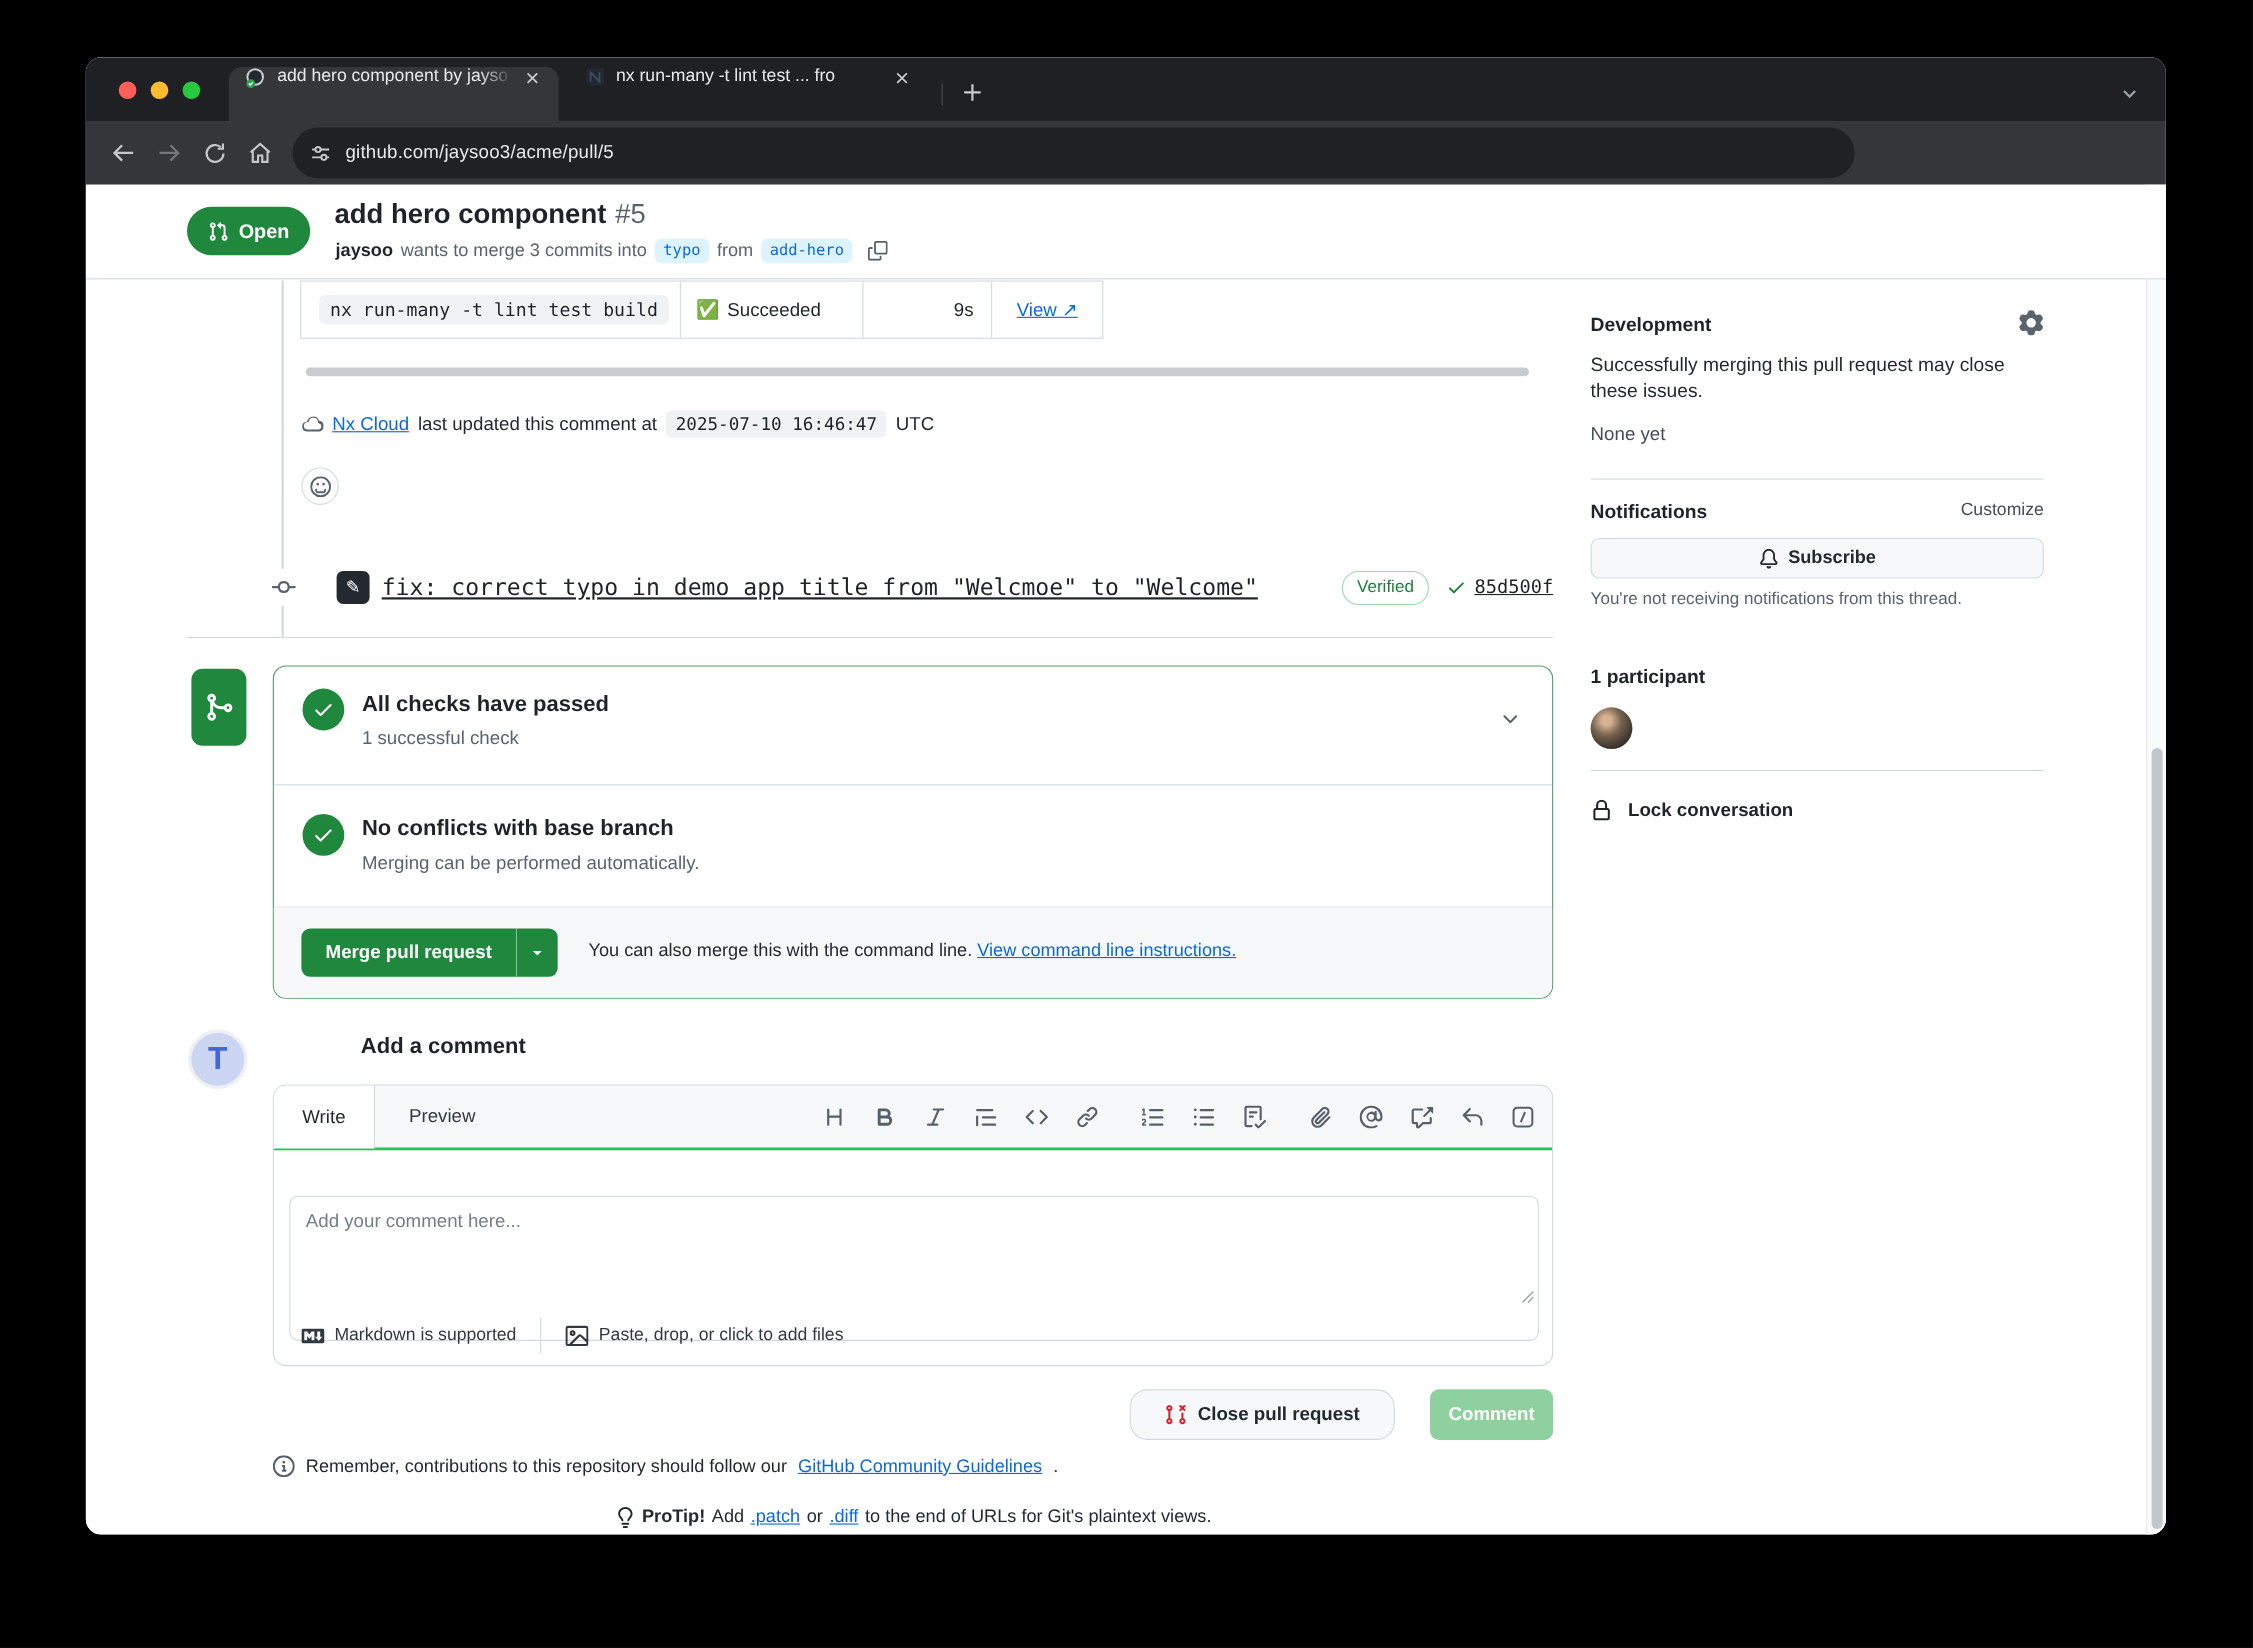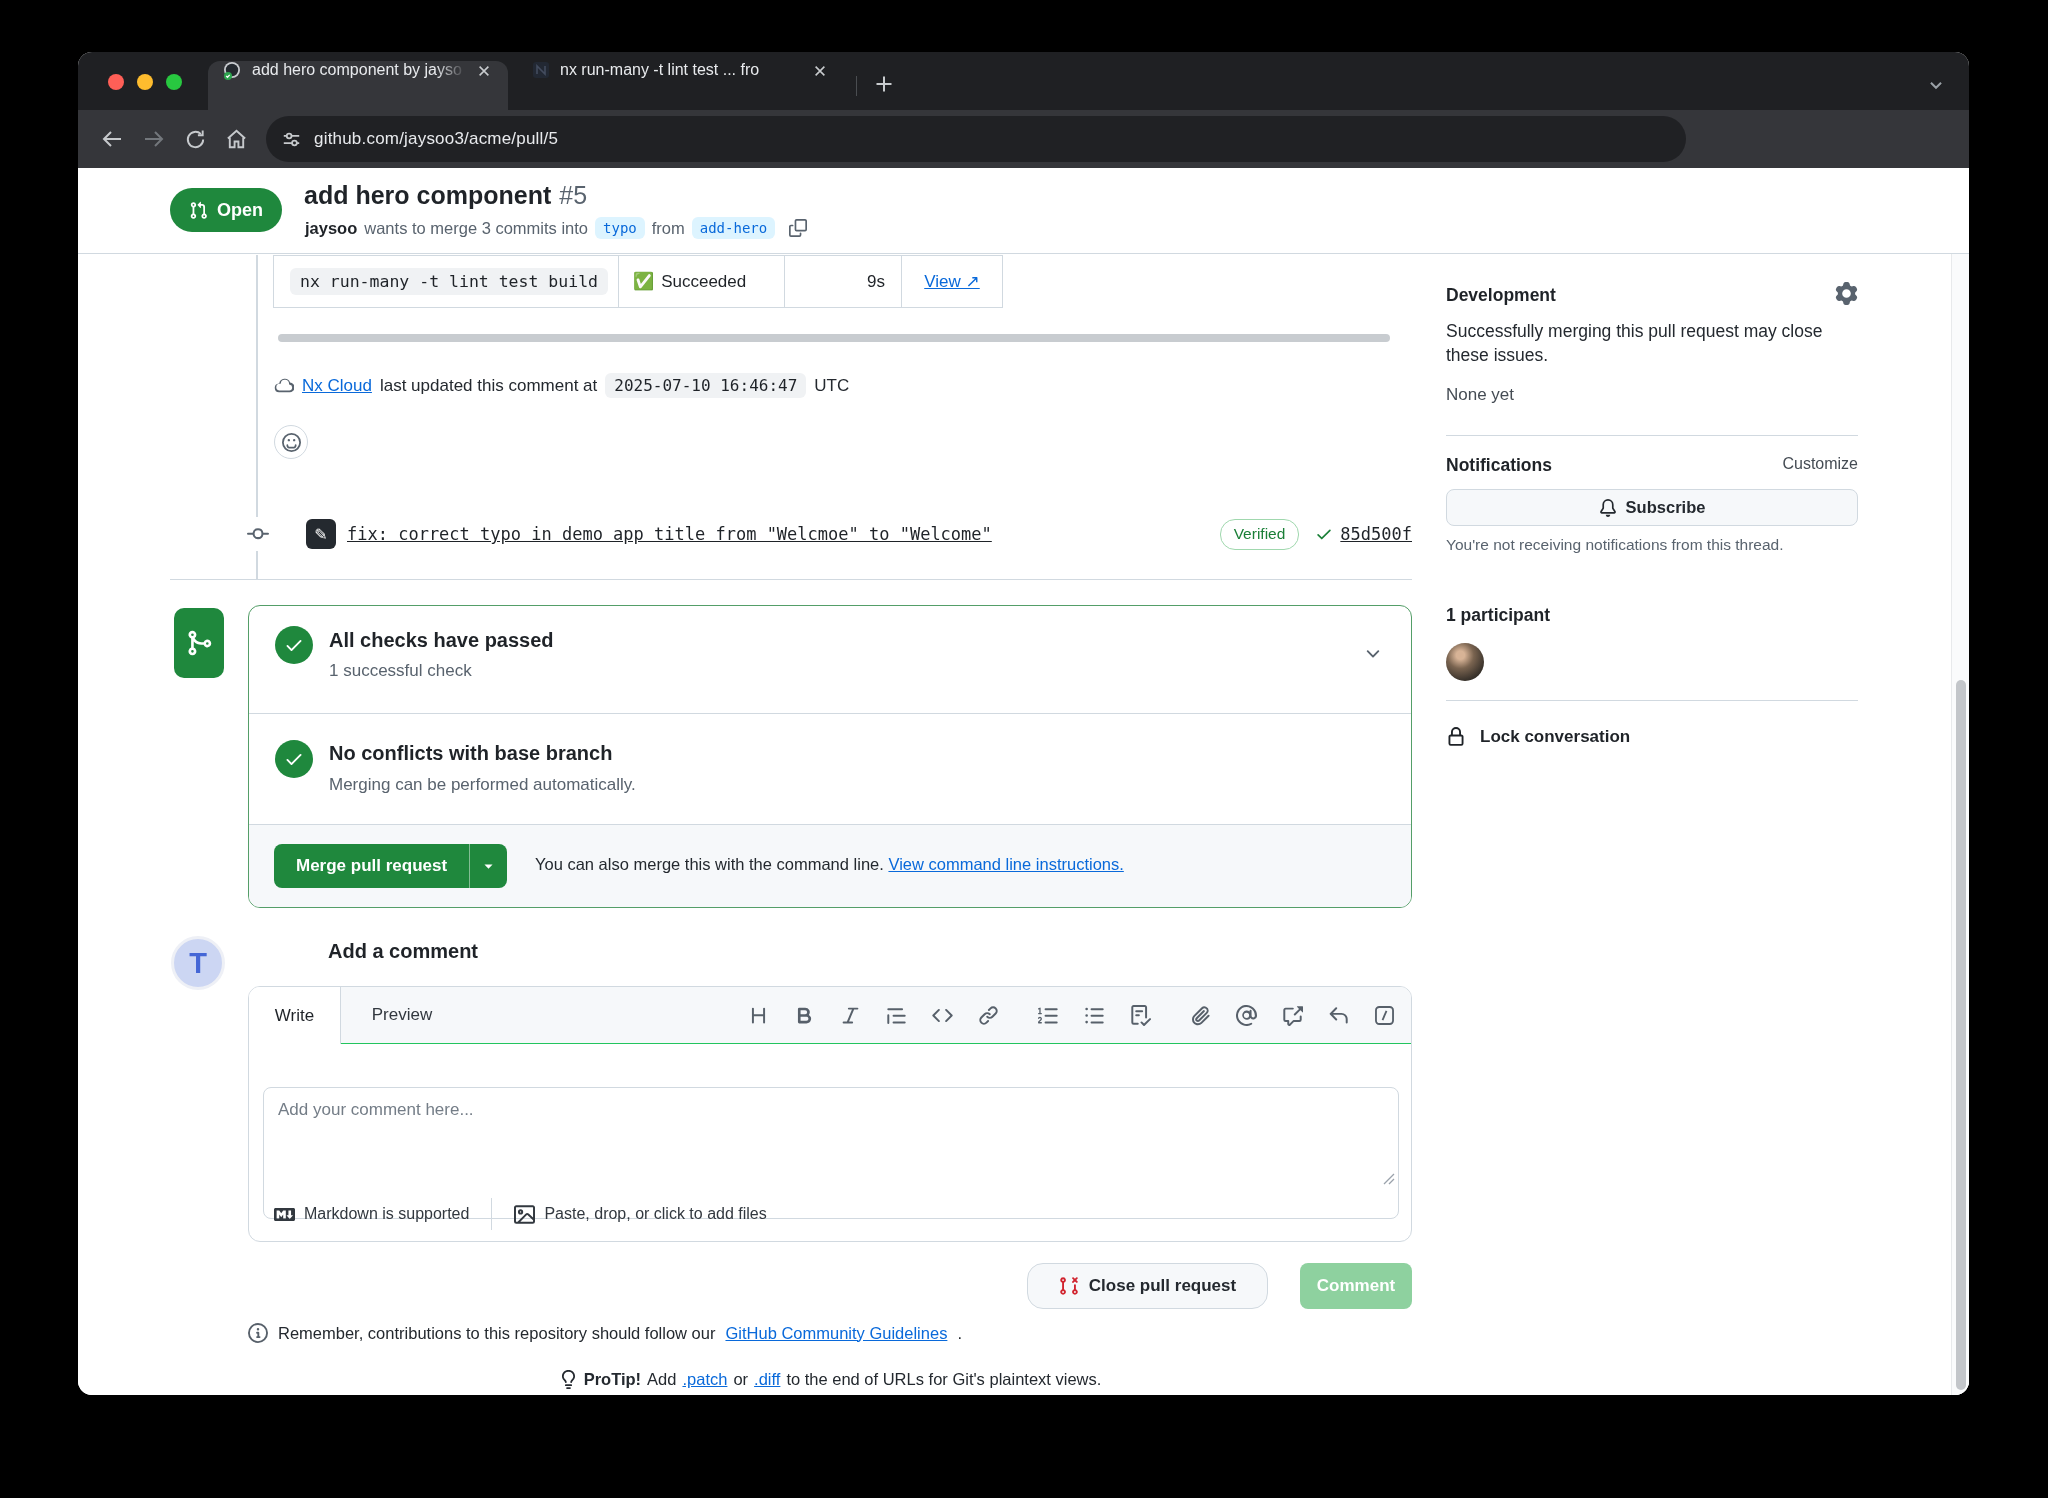--- a/index.html
+++ b/index.html
@@ -62,21 +62,21 @@
   .hbar{position:absolute;left:200px;top:166px;width:1112px;height:8px;background:#c8ccd0;border-radius:4px;}
   .nx-line{position:absolute;left:196px;top:205px;display:flex;align-items:center;gap:8px;font-size:17px;color:#24292f;}
   .ts-chip{font-size:16px;background:#f0f2f4;border-radius:6px;padding:3px 9px;color:#1f2328;}
   .emoji-btn{position:absolute;left:196px;top:257px;width:34px;height:34px;border:1px solid #d1d9e0;
     border-radius:50%;display:grid;place-items:center;color:#59636e;background:#fff;box-sizing:border-box;}
   .vline{position:absolute;left:178px;top:87px;width:2px;height:324px;background:#d1d9e0;}
   .commit-row{position:absolute;left:166px;top:349px;width:1168px;height:34px;display:flex;align-items:center;}
   .commit-ic{width:28px;padding:6px 0;background:#fff;color:#59636e;display:grid;place-items:center;}
   .pen-avatar{width:30px;height:30px;border-radius:6px;background:#24292f;color:#fff;display:grid;
     place-items:center;font-size:16px;margin-left:34px;}
-  .commit-msg{margin-left:11px;font-size:17px;text-decoration:underline;color:#1f2328;white-space:nowrap;}
+  .commit-msg{margin-left:11px;font-size:21px;text-decoration:underline;color:#1f2328;white-space:nowrap;}
   .spacer{flex:1;}
   .verified{height:29px;padding:0 13px;border:1px solid #a0d8ae;border-radius:15px;color:#1a7f37;
     font-size:15.5px;display:flex;align-items:center;}
   .sha-check{color:#1a7f37;margin-left:16px;display:grid;place-items:center;}
   .sha{margin-left:7px;font-size:17px;text-decoration:underline;color:#1f2328;}
   .divider{position:absolute;left:92px;top:411px;width:1242px;height:1px;background:#d1d9e0;}
   
   .merge-badge{position:absolute;left:96px;top:440px;width:50px;height:70px;border-radius:10px;
     background:#1f883d;color:#fff;display:grid;place-items:center;}
   .merge-box{position:absolute;left:170px;top:437px;width:1164px;height:303px;border:1px solid #549e68;
@@ -96,21 +96,21 @@
   .mb-main{display:flex;align-items:center;padding:0 22px;}
   .mb-sep{width:1px;background:rgba(255,255,255,.45);}
   .mb-caret{width:37px;display:grid;place-items:center;}
   .cli{position:absolute;left:286px;top:30px;font-size:16.5px;color:#24292f;}
   
   .t-avatar{position:absolute;left:93px;top:768px;width:54px;height:54px;border-radius:50%;background:#ccd6f3;
     color:#4466d6;font-weight:700;font-size:29px;display:grid;place-items:center;border:3px solid #eef0f6;box-sizing:border-box;}
   .cmt-head{position:absolute;left:250px;top:772px;font-size:20px;font-weight:700;}
   .cmt-box{position:absolute;left:170px;top:818px;width:1164px;height:256px;border:1px solid #d1d9e0;
     border-radius:12px;box-sizing:border-box;background:#fff;}
-  .cb-tabs{position:absolute;top:0;left:0;right:0;height:56px;background:#f6f8fa;border-bottom:1px solid #22c55e;
+  .cb-tabs{position:absolute;top:0;left:0;right:0;height:56px;background:#f6f8fa;border-bottom:3px solid #22c55e;
     border-radius:11px 11px 0 0;}
   .write-tab{position:absolute;left:0;top:0;width:92px;height:57px;background:#fff;border-right:1px solid #d1d9e0;
     border-top-left-radius:11px;display:grid;place-items:center;font-size:17px;color:#1f2328;z-index:2;box-sizing:border-box;}
   .preview-tab{position:absolute;left:92px;top:0;width:122px;height:56px;display:grid;place-items:center;
     font-size:17px;color:#32383f;}
   .md-icons{position:absolute;right:16px;top:0;height:56px;display:flex;align-items:center;gap:25px;color:#57606a;}
   .gapL{margin-left:14px;}
   .cb-text{position:absolute;left:14px;top:70px;width:1136px;height:132px;box-sizing:border-box;
     border:1px solid #d1d9e0;border-radius:8px;padding:12px 14px;font-size:17px;
     font-family:"Liberation Sans",sans-serif;color:#1f2328;resize:none;outline:none;background:#fff;margin-top:30px;}

